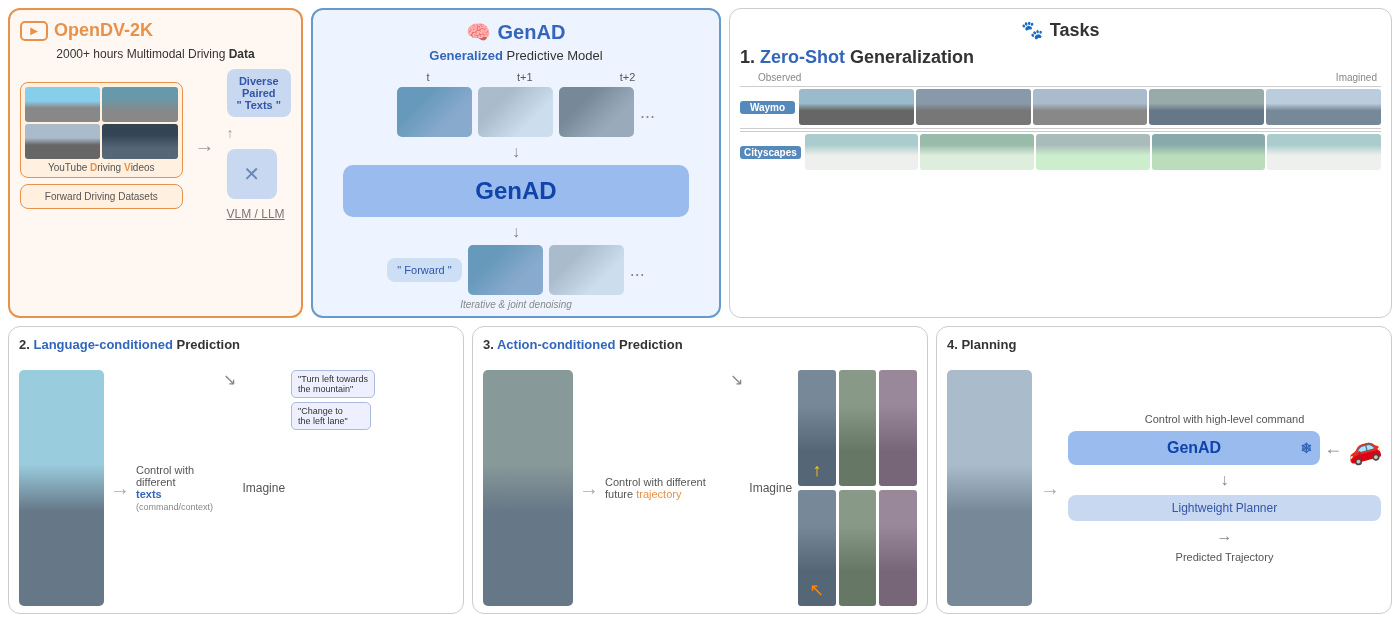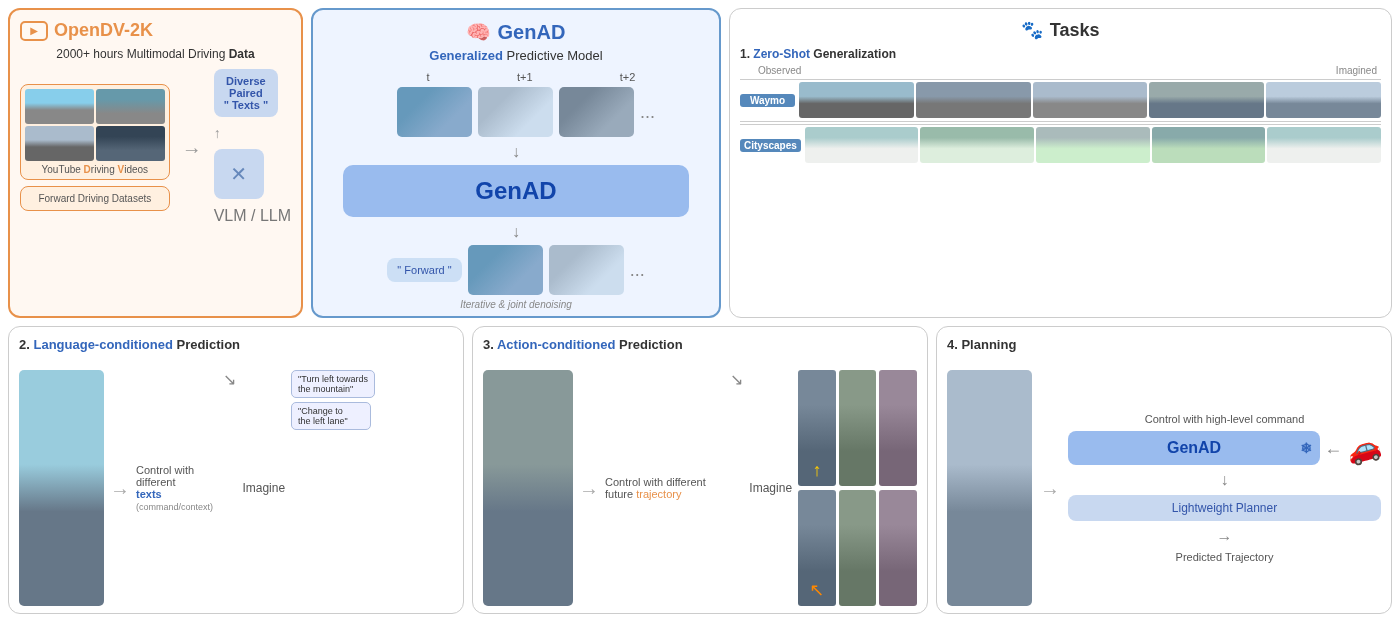--- a/index.html
+++ b/index.html
@@ -150,22 +150,23 @@
       background: #c8d8f0;
       border-radius: 8px;
       display: flex;
       align-items: center;
       justify-content: center;
       font-size: 20px;
       color: #6688bb;
     }
 
     .vlm-label {
-      font-size: 16px;
+      font-size: 12px;
       color: #777;
+      text-decoration: underline;
     }
 
     .diverse-box {
       background: #c8d8f0;
       border-radius: 8px;
       padding: 6px 10px;
       text-align: center;
       font-size: 11px;
       color: #3355aa;
       font-weight: bold;
@@ -294,21 +295,21 @@
       font-weight: bold;
       color: #333;
       margin-bottom: 6px;
       display: flex;
       align-items: center;
       justify-content: center;
       gap: 6px;
     }
 
     .task1-title {
-      font-size: 12px;
+      font-size: 18px;
       font-weight: bold;
       color: #333;
       margin-bottom: 4px;
     }
     .task1-title .blue { color: #3366bb; }
 
     .observed-imagined {
       display: flex;
       justify-content: space-between;
       font-size: 10px;

